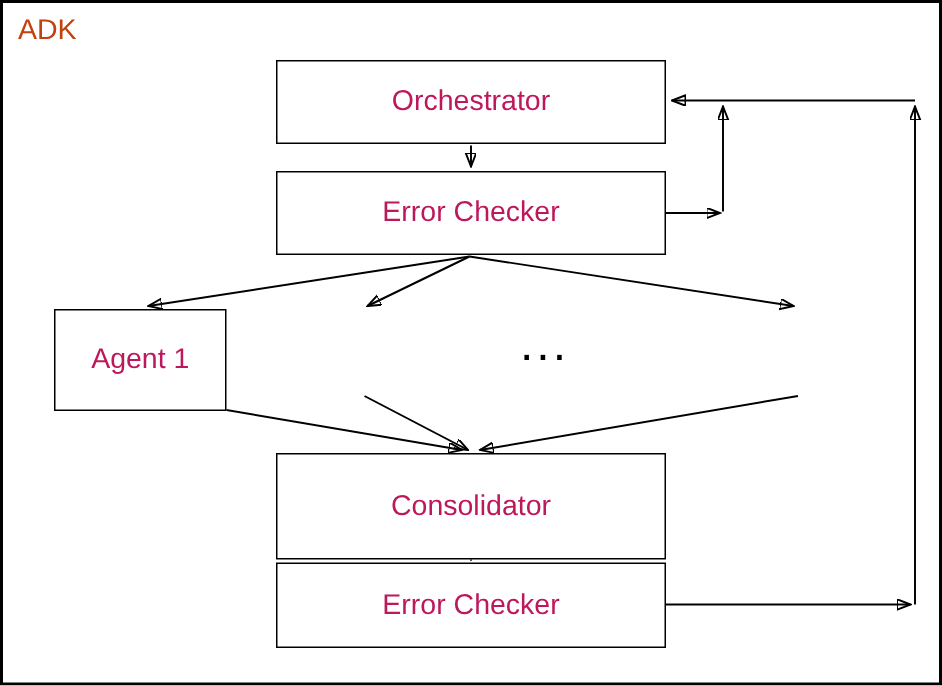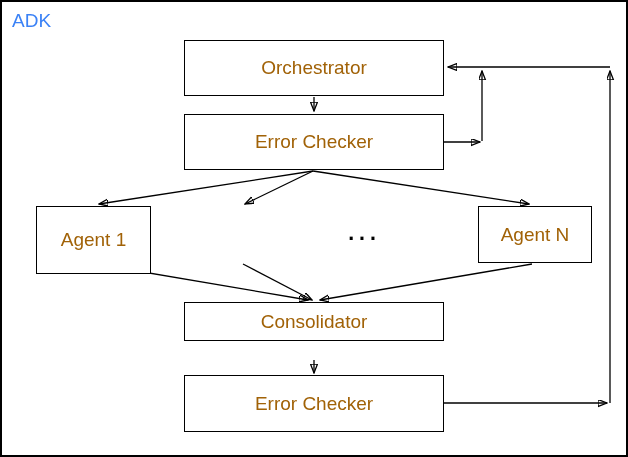--- a/index.html
+++ b/index.html
@@ -15,42 +15,42 @@
     background: #ffffff;
     border: 2px solid #000000;
     box-sizing: border-box;
     overflow: hidden;
   }
   .frame-title {
     position: absolute;
     left: 10px;
     top: 8px;
     font-size: 19px;
-    color: #3b82f6;
+    color: #c2410c;
     white-space: nowrap;
   }
   .node {
     position: absolute;
     box-sizing: border-box;
     border: 1px solid #000000;
     background: #ffffff;
     display: flex;
     align-items: center;
     justify-content: center;
     font-size: 19px;
-    color: #a16207;
+    color: #be185d;
     text-align: center;
     white-space: nowrap;
   }
   .node-orchestrator        { left: 182px; top: 38px;  width: 260px; height: 56px; }
   .node-error-checker-top   { left: 182px; top: 112px; width: 260px; height: 56px; }
   .node-agent-1             { left: 34px;  top: 204px; width: 115px; height: 68px; }
   .node-agent-2             { left: 182px; top: 204px; width: 115px; height: 57px; }
   .node-agent-n             { left: 476px; top: 204px; width: 114px; height: 57px; }
-  .node-consolidator        { left: 182px; top: 300px; width: 260px; height: 39px; }
+  .node-consolidator        { left: 182px; top: 300px; width: 260px; height: 71px; }
   .node-error-checker-bottom{ left: 182px; top: 373px; width: 260px; height: 57px; }
   .agents-ellipsis {
     position: absolute;
     left: 336px;
     top: 212px;
     width: 50px;
     height: 34px;
     line-height: 30px;
     font-size: 32px;
     letter-spacing: 2px;
@@ -114,23 +114,20 @@
     <span>Error Checker</span>
   </div>
 
   <div class="node node-agent-1">
     <span>Agent 1</span>
   </div>
 
 
   <div class="agents-ellipsis">...</div>
 
-  <div class="node node-agent-n">
-    <span>Agent N</span>
-  </div>
 
   <div class="node node-consolidator">
     <span>Consolidator</span>
   </div>
 
   <div class="node node-error-checker-bottom">
     <span>Error Checker</span>
   </div>
 
 </div>

